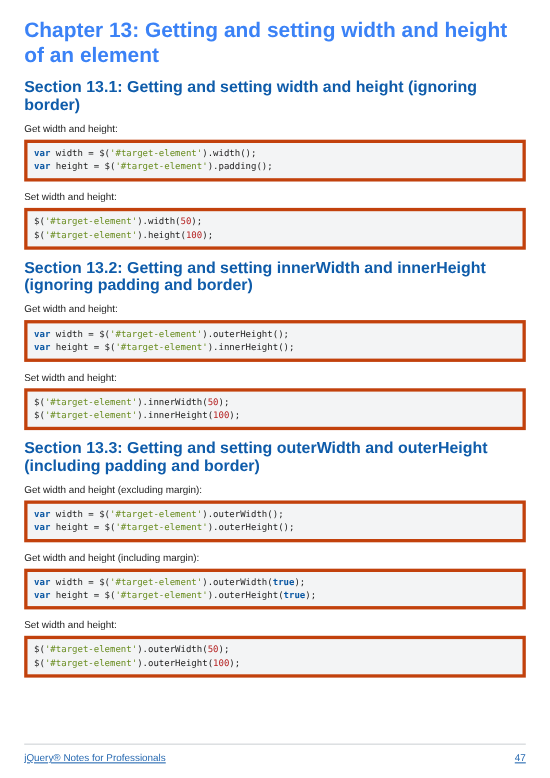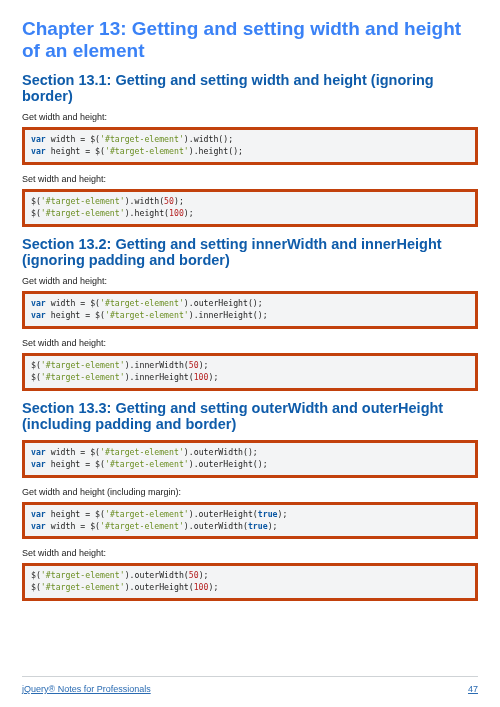--- a/index.html
+++ b/index.html
@@ -66,32 +66,33 @@
   }
 </style>
 </head>
 <body>
 
 <h1>Chapter 13: Getting and setting width and height of an element</h1>
 
 <div id="sections">
     <h2>Section 13.1: Getting and setting width and height (ignoring border)</h2>
     <div class="para">Get width and height:</div>
-    <div class="codeblock"><div><span class="kw">var</span><span> width = $(</span><span class="str">'#target-element'</span><span>).width();</span></div><div><span class="kw">var</span><span> height = $(</span><span class="str">'#target-element'</span><span>).height();</span></div></div>
+    <div class="codeblock"><div><span class="kw">var</span><span> width = $(</span><span class="str">'#target-element'</span><span>).width();</span></div><div><span class="kw">var</span><span> height = $(</span><span class="str">'#target-element'</span><span>).padding();</span></div></div>
     <div class="para">Set width and height:</div>
     <div class="codeblock"><div><span>$(</span><span class="str">'#target-element'</span><span>).width(</span><span class="num">50</span><span>);</span></div><div><span>$(</span><span class="str">'#target-element'</span><span>).height(</span><span class="num">100</span><span>);</span></div></div>
     <h2>Section 13.2: Getting and setting innerWidth and innerHeight (ignoring padding and border)</h2>
     <div class="para">Get width and height:</div>
     <div class="codeblock"><div><span class="kw">var</span><span> width = $(</span><span class="str">'#target-element'</span><span>).outerHeight();</span></div><div><span class="kw">var</span><span> height = $(</span><span class="str">'#target-element'</span><span>).innerHeight();</span></div></div>
     <div class="para">Set width and height:</div>
     <div class="codeblock"><div><span>$(</span><span class="str">'#target-element'</span><span>).innerWidth(</span><span class="num">50</span><span>);</span></div><div><span>$(</span><span class="str">'#target-element'</span><span>).innerHeight(</span><span class="num">100</span><span>);</span></div></div>
     <h2>Section 13.3: Getting and setting outerWidth and outerHeight (including padding and border)</h2>
+    <div class="para">Get width and height (excluding margin):</div>
     <div class="codeblock"><div><span class="kw">var</span><span> width = $(</span><span class="str">'#target-element'</span><span>).outerWidth();</span></div><div><span class="kw">var</span><span> height = $(</span><span class="str">'#target-element'</span><span>).outerHeight();</span></div></div>
     <div class="para">Get width and height (including margin):</div>
-    <div class="codeblock"><div><span class="kw">var</span><span> height = $(</span><span class="str">'#target-element'</span><span>).outerHeight(</span><span class="kw">true</span><span>);</span></div><div><span class="kw">var</span><span> width = $(</span><span class="str">'#target-element'</span><span>).outerWidth(</span><span class="kw">true</span><span>);</span></div></div>
+    <div class="codeblock"><div><span class="kw">var</span><span> width = $(</span><span class="str">'#target-element'</span><span>).outerWidth(</span><span class="kw">true</span><span>);</span></div><div><span class="kw">var</span><span> height = $(</span><span class="str">'#target-element'</span><span>).outerHeight(</span><span class="kw">true</span><span>);</span></div></div>
     <div class="para">Set width and height:</div>
     <div class="codeblock"><div><span>$(</span><span class="str">'#target-element'</span><span>).outerWidth(</span><span class="num">50</span><span>);</span></div><div><span>$(</span><span class="str">'#target-element'</span><span>).outerHeight(</span><span class="num">100</span><span>);</span></div></div>
   </div>
 
 <hr class="footer-rule">
 <div class="footer">
   <span>jQuery® Notes for Professionals</span>
   <span>47</span>
 </div>
 

